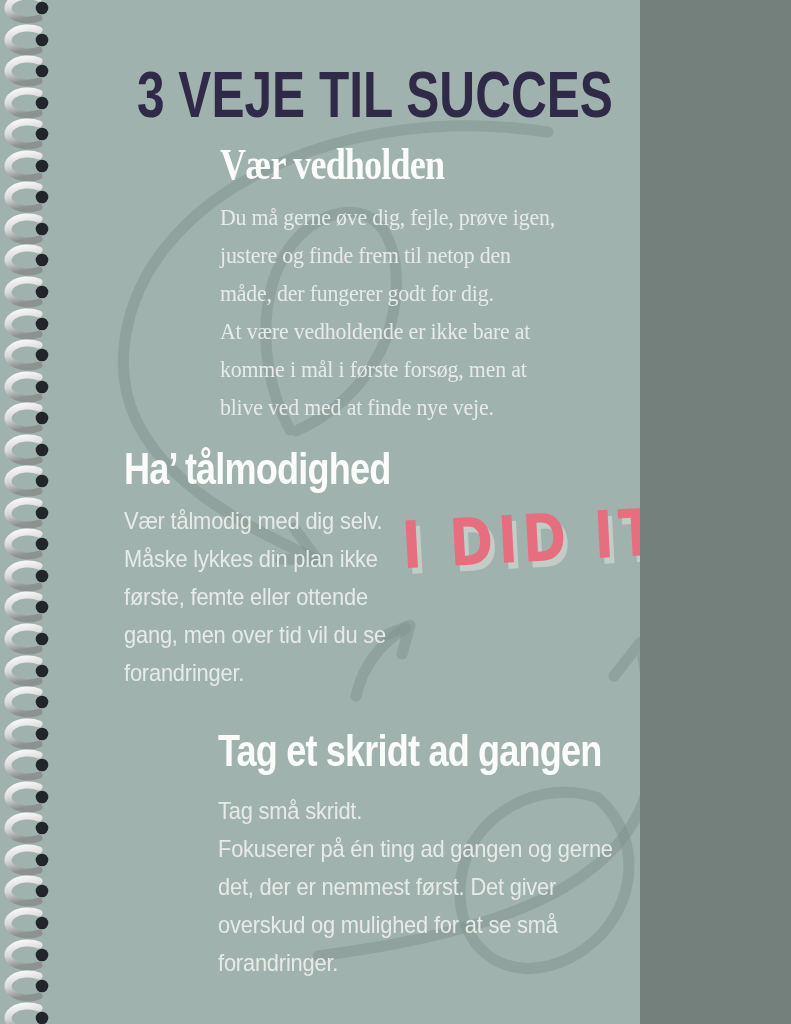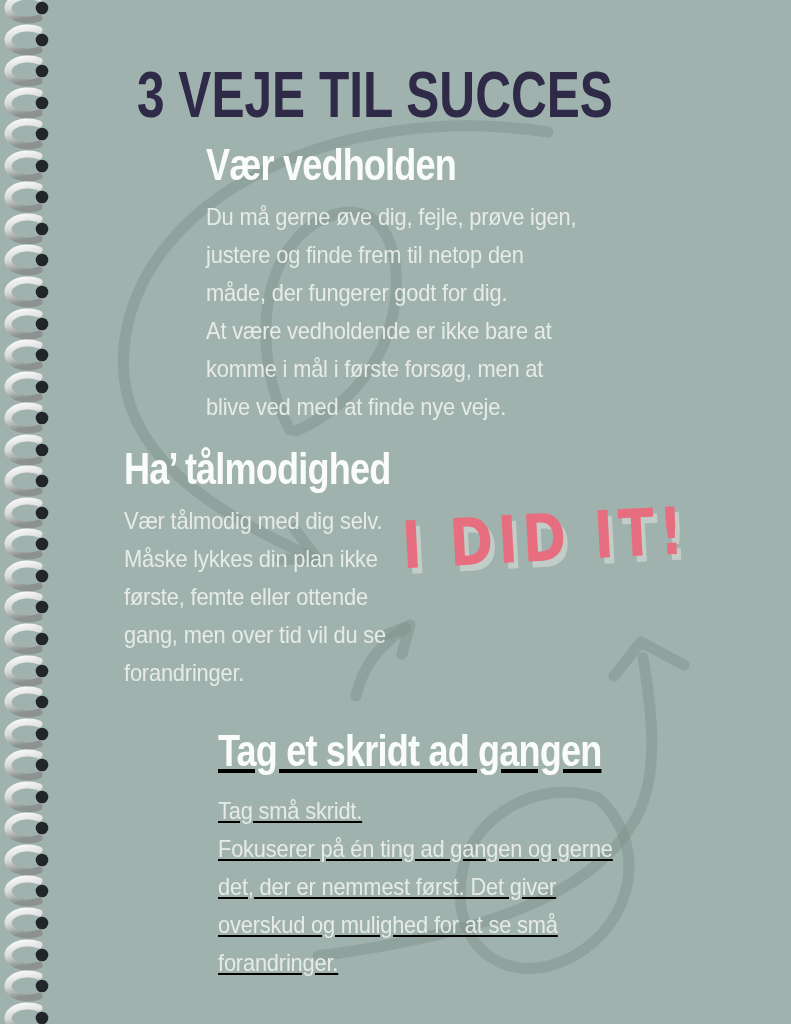--- a/index.html
+++ b/index.html
@@ -1,18 +1,18 @@
 <!DOCTYPE html>
 <html><head>
 <meta charset="utf-8">
 <style>
   html,body{margin:0;padding:0;background:#74807c;}
   .poster{
     position:relative;
-    width:791px;height:1024px;
+    width:640px;height:1024px;
     background:#a0b2ae;
     overflow:hidden;
     font-family:"Liberation Sans",sans-serif;
   }
   
   .doodles{position:absolute;left:0;top:0;z-index:1;}
   .doodle{fill:none;stroke:#7f928c;stroke-width:11;stroke-linecap:round;stroke-linejoin:round;opacity:.5;}
   
   .spiral{position:absolute;left:0;top:0;width:70px;height:1024px;z-index:5;}
   .ring{position:absolute;left:-3px;}
@@ -28,23 +28,23 @@
   .sec h2{
     margin:0;font-size:44px;line-height:50px;font-weight:bold;color:#fafcfa;
     letter-spacing:-1px;white-space:nowrap;
     transform:scaleX(0.82);transform-origin:left top;
   }
   .sec p{
     margin:8px 0 0;font-size:24px;line-height:38px;color:#e7ebe8;
     letter-spacing:-0.2px;white-space:pre-line;
     transform:scaleX(0.91);transform-origin:left top;
   }
-  .sec-1{left:206px;top:140px;}
+  .sec-1{left:220px;top:140px;font-family:Liberation Serif, serif;}
   .sec-2{left:108px;top:444px;margin-left:16px;}
-  .sec-3{left:218px;top:726px;text-decoration:underline;}
+  .sec-3{left:218px;top:726px;}
   .sec-3 p{margin-top:16px;}
   .ididit{
     position:absolute;left:400px;top:506px;z-index:4;margin:0;
     font-family:"DejaVu Sans",sans-serif;font-weight:bold;
     font-size:64px;line-height:78px;letter-spacing:6px;white-space:nowrap;
     color:#e76e7e;
     text-shadow:5px 6px 0 #c3cdc8;
     transform:rotate(-3deg) scale(0.82,1.02);transform-origin:left top;
   }
 </style>

